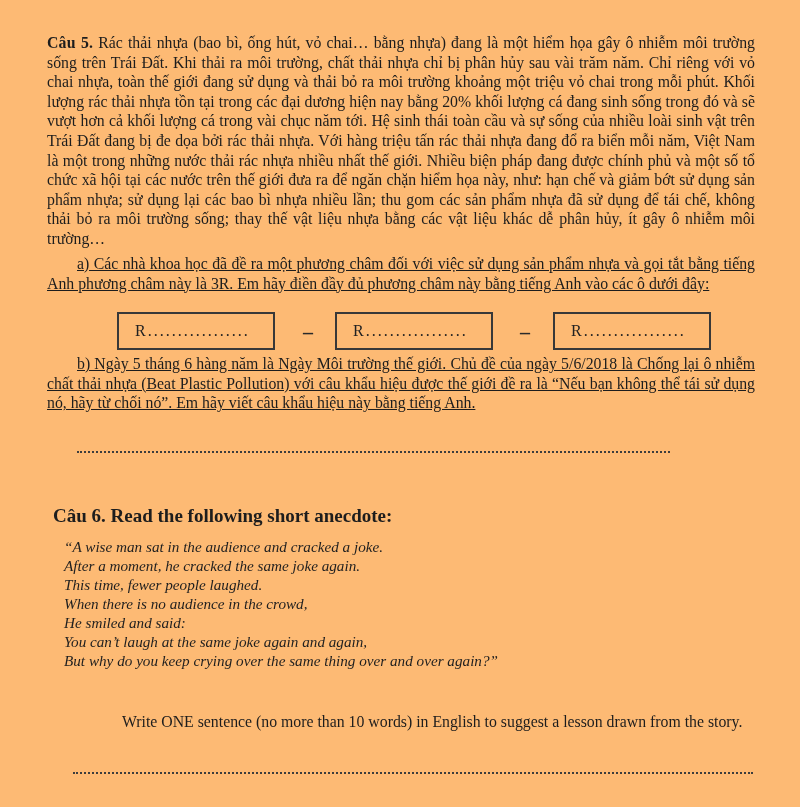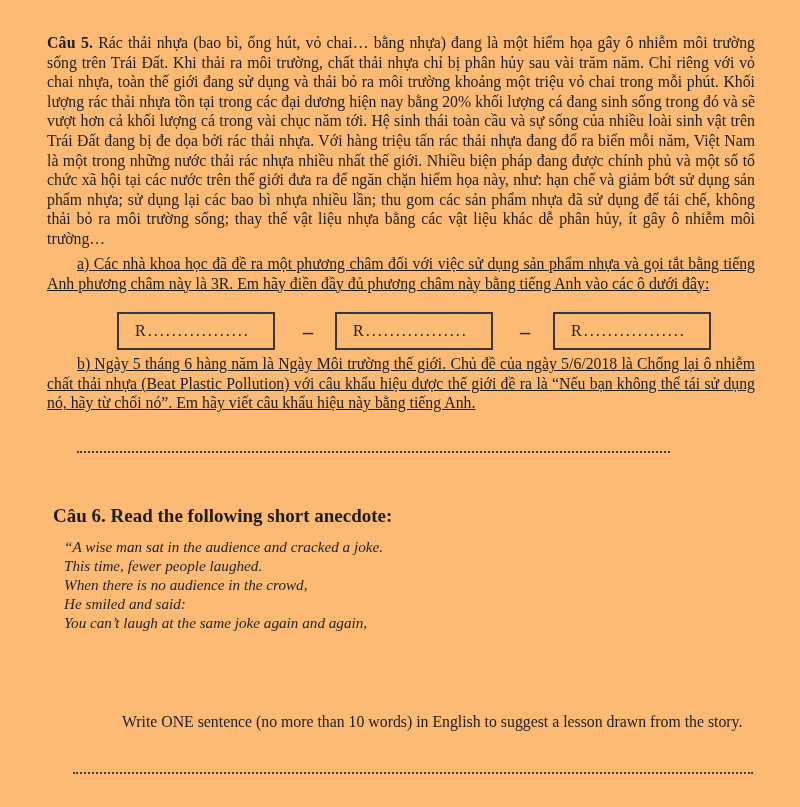--- a/index.html
+++ b/index.html
@@ -116,23 +116,25 @@
 
   <div class="dotted-line" style="top:439px; left:77px; width:593px;"></div>
 
   <div class="cau6-line" style="top:506px;">
     <b>Câu 6.</b>
     <span>Read the following short anecdote:</span>
   </div>
 
   <div class="anecdote" style="top:537px;">
     <div>“A wise man sat in the audience and cracked a joke.</div>
+    <div>After a moment, he cracked the same joke again.</div>
     <div>This time, fewer people laughed.</div>
     <div>When there is no audience in the crowd,</div>
     <div>He smiled and said:</div>
     <div>You can’t laugh at the same joke again and again,</div>
+    <div>But why do you keep crying over the same thing over and over again?”</div>
   </div>
 
   <div class="task-line" style="top:712px;margin-left:44px;">Write ONE sentence (no more than 10 words) in English to suggest a lesson drawn from the story.</div>
 
   <div class="dotted-line" style="top:760px; left:73px; width:680px;"></div>
 
 </div>
 
 </body></html>

